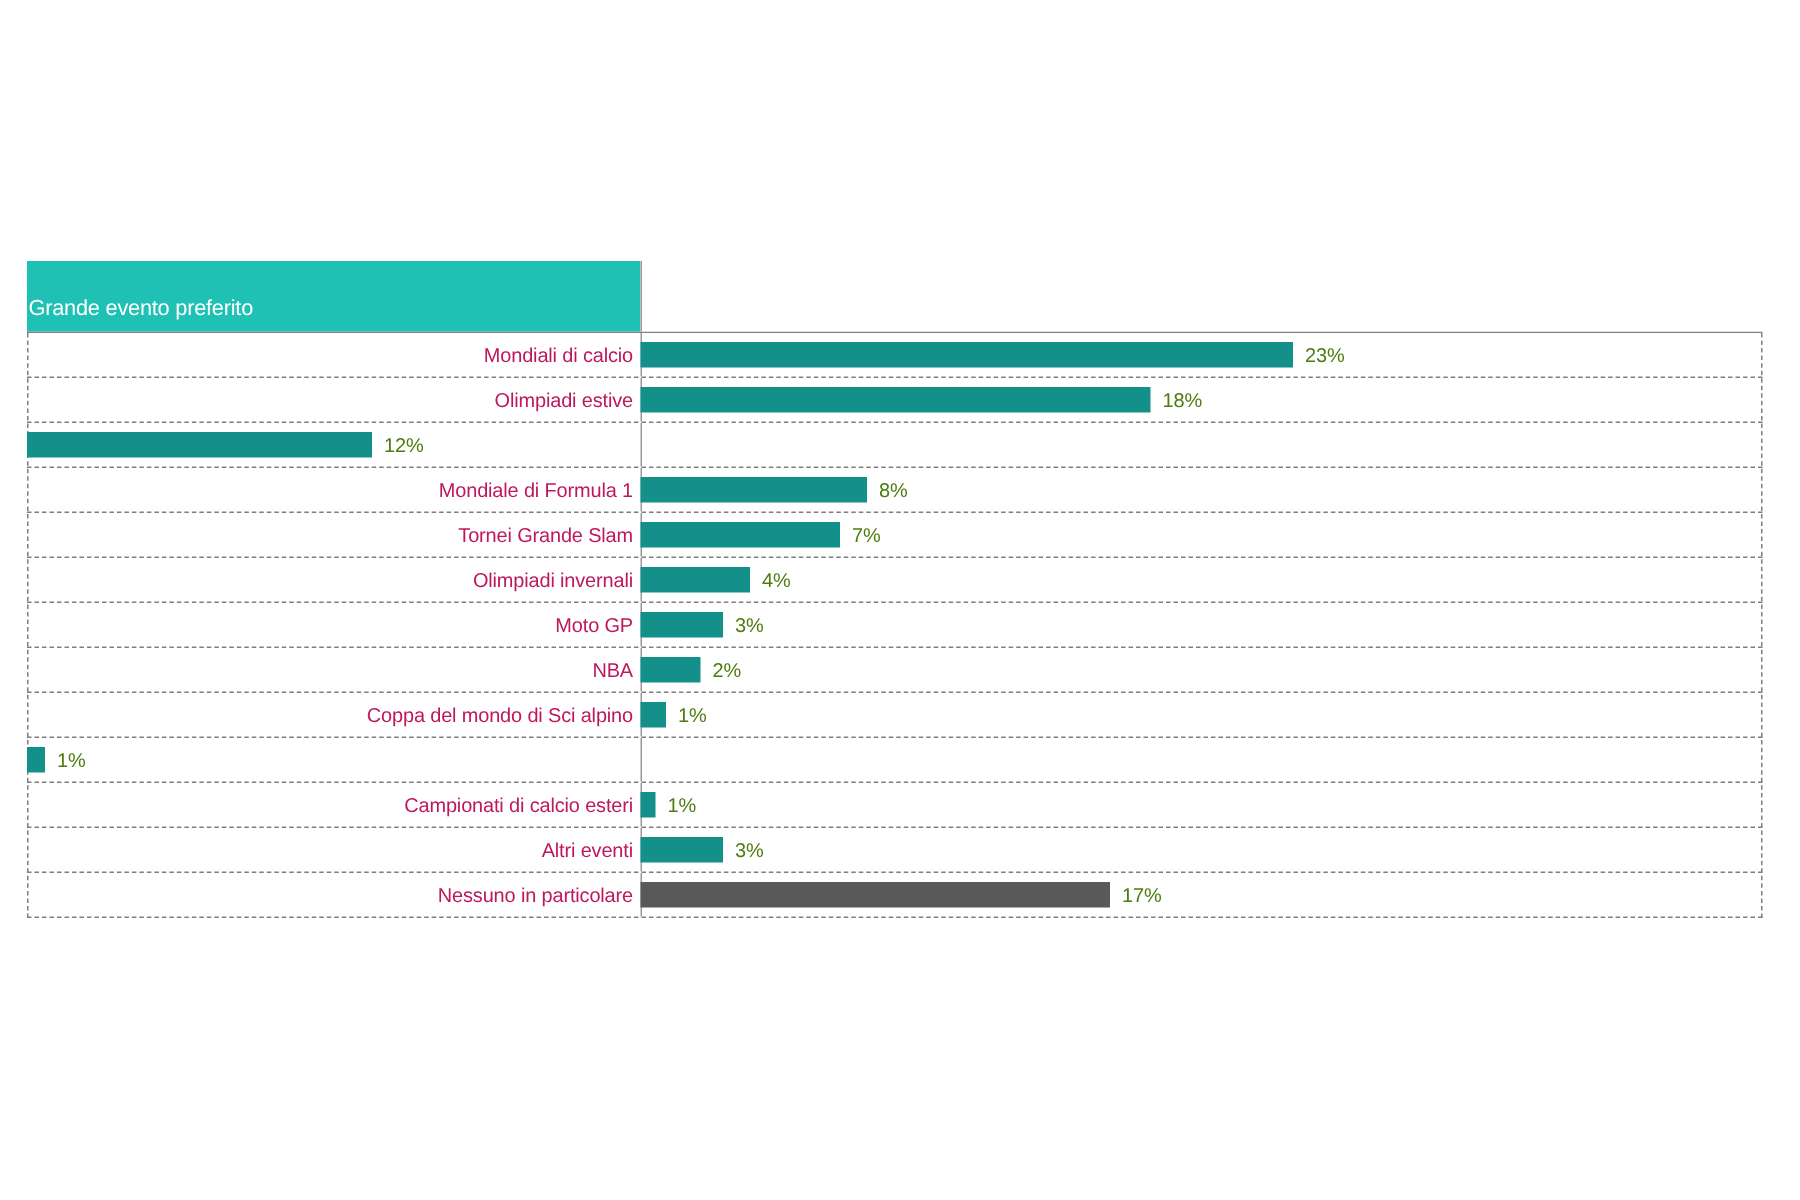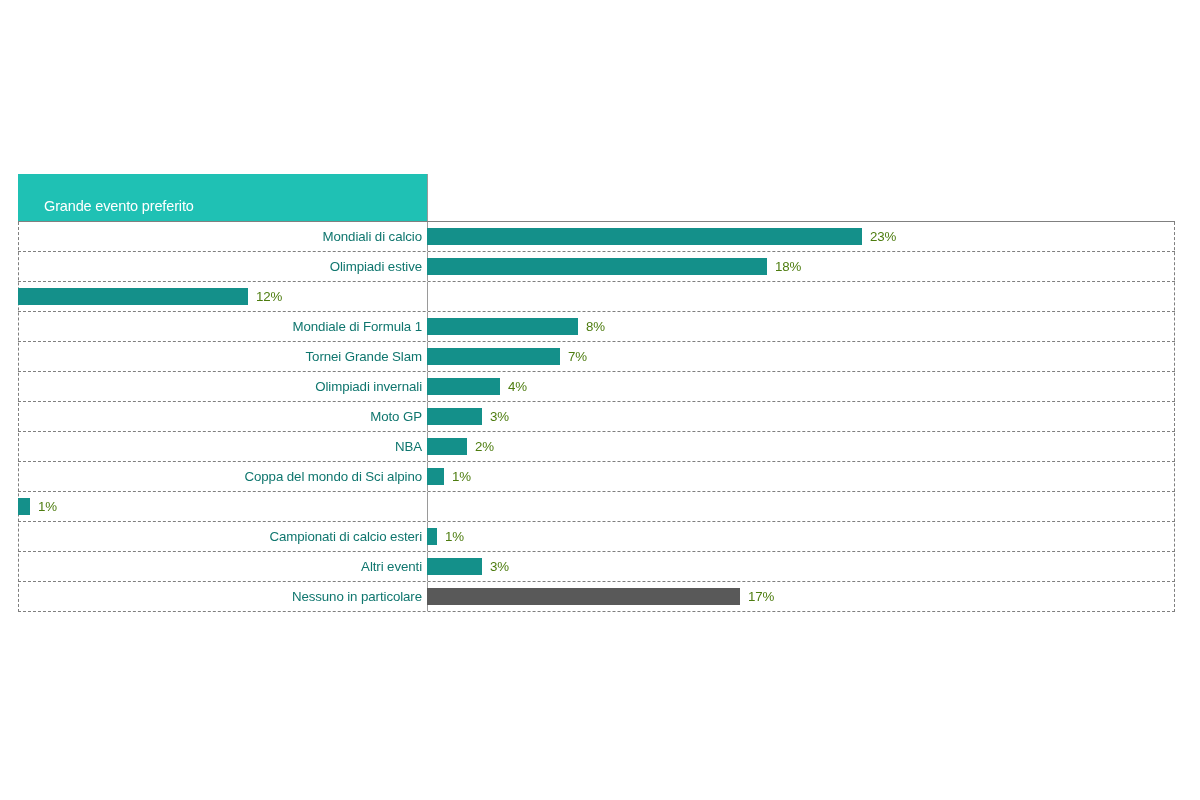--- a/index.html
+++ b/index.html
@@ -40,21 +40,20 @@
   }
   .header-label {
     position: absolute;
     left: 1px;
     bottom: 6px;
     color: #ffffff;
     font-size: 14.5px;
     line-height: 18px;
     letter-spacing: -0.15px;
     white-space: nowrap;
-    margin-left: 25px;
   }
   .header-right {
     position: absolute;
     left: 409px;
     top: 0;
     right: 0;
     height: 47px;
     background: #ffffff;
   }
   .header-divider {
@@ -82,21 +81,21 @@
     border-bottom: 1px dashed #7f7f7f;
   }
 
   .cat-cell {
     width: 409px;
     flex: 0 0 409px;
     box-sizing: border-box;
     text-align: right;
     padding-right: 5px;
     font-size: 13.3px;
-    color: #0f766e;
+    color: #be185d;
     white-space: nowrap;
     letter-spacing: -0.1px;
   }
 
   .row-divider {
     position: absolute;
     left: 409px;
     top: 0;
     bottom: 0;
     width: 1px;

